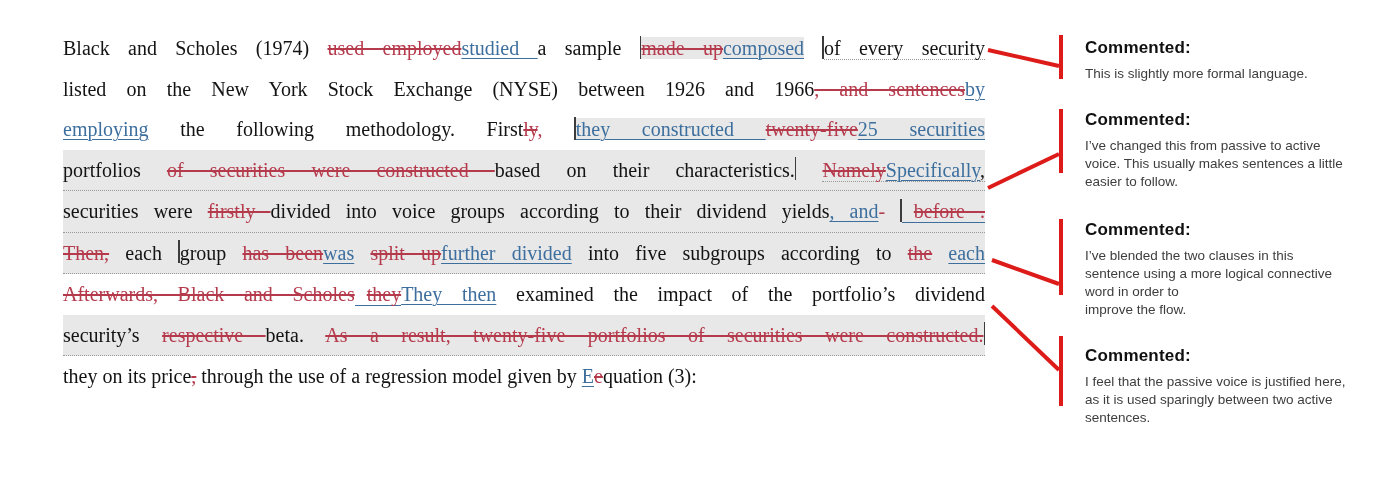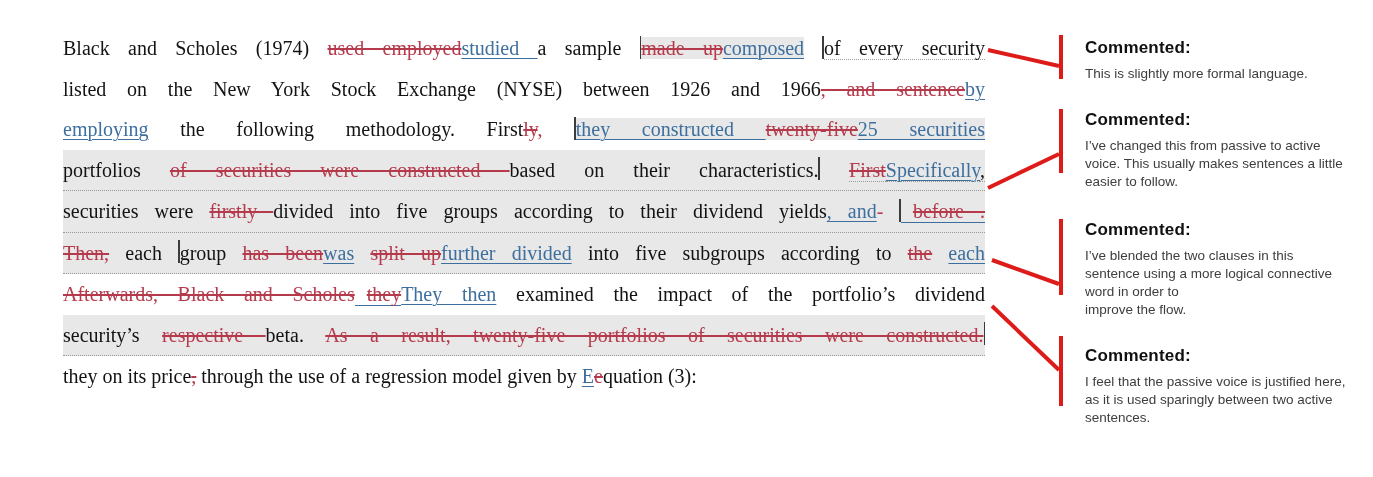--- a/index.html
+++ b/index.html
@@ -63,24 +63,24 @@
     pointer-events:none;
   }
 </style>
 </head>
 <body>
 
 <div id="page">
 
   <div id="doc">
       <div class="line "><span class="seg norm">Black and Scholes (1974) </span><span class="seg del">used employed</span><span class="seg ins">studied </span><span class="seg norm">a sample </span><span class="seg caret"></span><span class="seg del hl">made up</span><span class="seg ins hl">composed</span><span class="seg norm"> </span><span class="seg caret"></span><span class="seg norm dot">of every security</span></div>
-      <div class="line "><span class="seg norm">listed on the New York Stock Exchange (NYSE) between 1926 and 1966</span><span class="seg del">, and sentence</span><span class="seg ins">by</span></div>
+      <div class="line "><span class="seg norm">listed on the New York Stock Exchange (NYSE) between 1926 and 1966</span><span class="seg del">, and sentences</span><span class="seg ins">by</span></div>
       <div class="line "><span class="seg ins">employing</span><span class="seg norm"> the following methodology. First</span><span class="seg del">ly</span><span class="seg red">,</span><span class="seg norm"> </span><span class="seg caret"></span><span class="seg ins hl">they constructed </span><span class="seg del hl">twenty-five</span><span class="seg ins hl">25 securities</span></div>
-      <div class="line hl dot"><span class="seg norm">portfolios </span><span class="seg del">of securities were constructed </span><span class="seg norm">based on their characteristics.</span><span class="seg caret"></span><span class="seg norm"> </span><span class="seg del dot">First</span><span class="seg ins dot">Specifically</span><span class="seg norm dot">,</span></div>
-      <div class="line hl dot"><span class="seg norm">securities were </span><span class="seg del">firstly </span><span class="seg norm">divided into five groups according to their dividend yields</span><span class="seg ins">, and</span><span class="seg red">-</span><span class="seg norm"> </span><span class="seg caret"></span><span class="seg di">before .</span></div>
+      <div class="line hl dot"><span class="seg norm">portfolios </span><span class="seg del">of securities were constructed </span><span class="seg norm">based on their characteristics.</span><span class="seg caret"></span><span class="seg norm"> </span><span class="seg del dot">Namely</span><span class="seg ins dot">Specifically</span><span class="seg norm dot">,</span></div>
+      <div class="line hl dot"><span class="seg norm">securities were </span><span class="seg del">firstly </span><span class="seg norm">divided into voice groups according to their dividend yields</span><span class="seg ins">, and</span><span class="seg red">-</span><span class="seg norm"> </span><span class="seg caret"></span><span class="seg di">before .</span></div>
       <div class="line hl dot"><span class="seg del">Then,</span><span class="seg norm"> each </span><span class="seg caret"></span><span class="seg norm">group </span><span class="seg del">has been</span><span class="seg ins">was</span><span class="seg norm"> </span><span class="seg del">split up</span><span class="seg ins">further divided</span><span class="seg norm"> into five subgroups according to </span><span class="seg del">the</span><span class="seg norm"> </span><span class="seg ins">each</span></div>
       <div class="line "><span class="seg del">Afterwards, Black and Scholes</span><span class="seg di">they</span><span class="seg ins">They then</span><span class="seg norm"> examined the impact of the portfolio’s dividend</span></div>
       <div class="line hl dot"><span class="seg norm">security’s </span><span class="seg del">respective </span><span class="seg norm">beta. </span><span class="seg del">As a result, twenty-five portfolios of securities were constructed.</span><span class="seg caret"></span></div>
       <div class="line last"><span class="seg norm">they on its price</span><span class="seg del">,</span><span class="seg norm"> through the use of a regression model given by </span><span class="seg ins">E</span><span class="seg del">e</span><span class="seg norm">quation (3):</span></div>
     </div>
 
   <svg id="connectors" width="1373" height="477" viewBox="0 0 1373 477">
     <line x1="988" y1="50" x2="1059" y2="66" stroke="#dd1c1a" stroke-width="4"></line>
     <line x1="988" y1="188" x2="1059" y2="154" stroke="#dd1c1a" stroke-width="4"></line>
     <line x1="992" y1="260" x2="1059" y2="284" stroke="#dd1c1a" stroke-width="4"></line>

